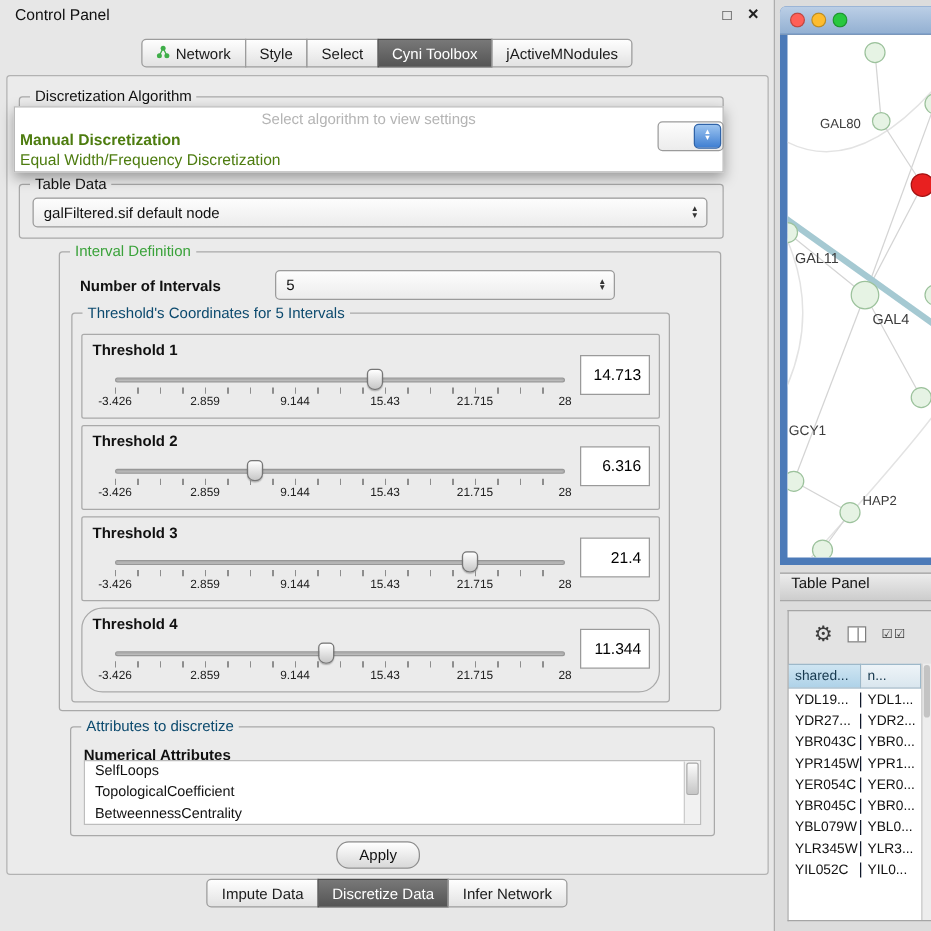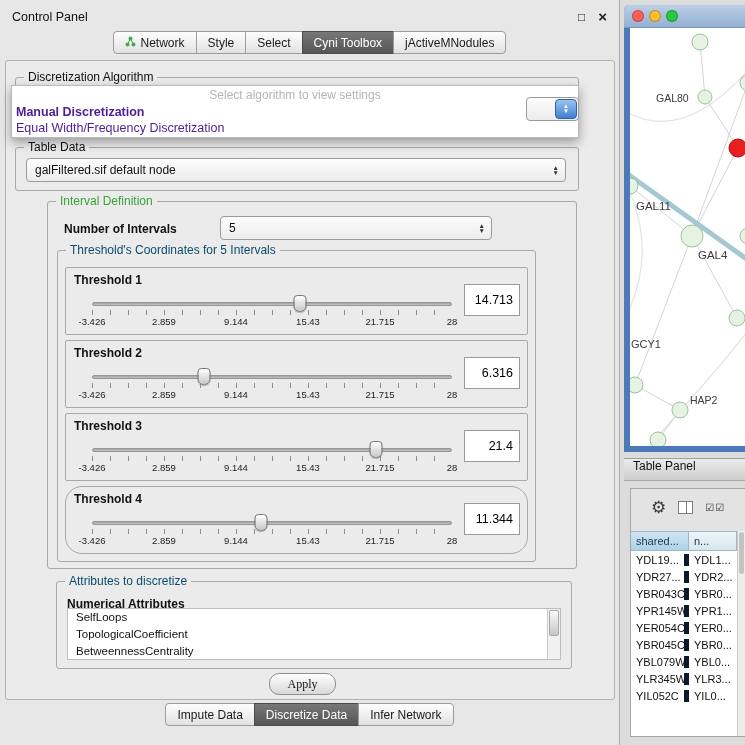--- a/index.html
+++ b/index.html
@@ -1,21 +1,21 @@
 <!DOCTYPE html>
 <html><head>
 <meta charset="utf-8">
 <style>
 *{margin:0;padding:0;box-sizing:border-box}
 body{font-family:"Liberation Sans",sans-serif;background:#cfcfcf}
 .stage{position:relative;width:745px;height:745px;background:#dcdcdc;overflow:hidden}
 
 
 .control-panel{position:absolute;left:0;top:0;width:620px;height:745px;background:#e7e7e7;border-right:1px solid #adadad}
-.cp-titlebar{position:absolute;left:0;top:0;right:0;height:24px;display:flex;align-items:flex-end;padding:0 12px;font-size:12.5px;color:#111}
+.cp-titlebar{position:absolute;left:0;top:0;right:0;height:24px;display:flex;align-items:center;padding:0 12px;font-size:12.5px;color:#111}
 .tb-icons{margin-left:auto;display:flex;gap:13px;color:#222;align-items:center}
 .tb-icons .sq{font-size:12px}
 .tb-icons .xx{font-size:15px;font-weight:bold;line-height:10px}
 .top-tabs,.bottom-tabs{position:absolute;left:0;right:0;display:flex;justify-content:center;height:23px}
 .top-tabs{top:31px}
 .bottom-tabs{top:703px}
 .tab{display:flex;align-items:center;gap:5px;padding:0 11px;font-size:12px;color:#1a1a1a;background:linear-gradient(#fefefe,#e2e2e2);border:1px solid #9c9c9c;margin-left:-1px;height:23px;cursor:default;white-space:nowrap}
 .tab:first-child{border-radius:4px 0 0 4px;margin-left:0}
 .tab:last-child{border-radius:0 4px 4px 0}
 .tab.selected{background:linear-gradient(#787878,#555);color:#fff;border-color:#4c4c4c}
@@ -24,21 +24,21 @@
 .legend{position:absolute;top:-8px;left:8px;background:#ebebeb;padding:0 4px;font-size:12px;color:#111;white-space:nowrap}
 .legend.green{color:#3aa23a}
 .legend.blue{color:#0c4a6e}
 .fs-algorithm{left:9px;top:16px;width:564px;height:54px}
 .fs-tabledata{left:9px;top:86px;width:564px;height:44px}
 .fs-interval{left:41px;top:140px;width:530px;height:368px}
 .fs-thresholds{left:9px;top:48px;width:479px;height:312px}
 .fs-attrs{left:50px;top:520px;width:516px;height:88px}
 .popup{position:absolute;left:5px;top:24px;width:568px;height:53px;background:#fff;border:1px solid #b9b9b9;box-shadow:0 4px 10px rgba(0,0,0,.35);z-index:30}
 .popup-prompt{height:18px;text-align:center;font-size:12px;color:#b4b4b4;padding-top:2px}
-.popup-option{height:16px;font-size:12.5px;color:#4c1d95;padding-left:4px;line-height:16px}
+.popup-option{height:16px;font-size:12.5px;color:#4d7c0f;padding-left:4px;line-height:16px}
 .popup-option.bold{font-weight:bold}
 .algo-combo-frag{position:absolute;left:520px;top:36px;width:53px;height:24px;border:1px solid #9b9b9b;border-radius:4px;background:linear-gradient(#fdfdfd,#ececec);z-index:38}
 .combo-stepper-blue{position:absolute;right:1px;top:1px;width:22px;height:20px;border-radius:4px;background:linear-gradient(#9cc4f0,#3f7fd2);border:1px solid #2f63a8;display:flex;flex-direction:column;align-items:center;justify-content:center;color:#fff;font-size:6px;line-height:5px}
 .combo{position:relative;display:flex;align-items:center;height:24px;border:1px solid #9b9b9b;border-radius:4px;background:linear-gradient(#fdfdfd,#ececec);font-size:12px;color:#111;padding:0 24px 0 8px;white-space:nowrap;overflow:hidden}
 .stepper{position:absolute;right:6px;top:0;bottom:0;display:flex;flex-direction:column;justify-content:center;color:#333;font-size:6.5px;line-height:5.5px;text-align:center}
 .td-combo{position:absolute;left:10px;top:10px;width:540px}
 .num-label{position:absolute;left:16px;top:20px}
 .num-combo{position:absolute;left:172px;top:14px;width:272px}
 .lbl-bold{font-weight:bold;font-size:12px;color:#111}
 .th-panel{position:absolute;left:7px;width:463px;height:68px;border:1px solid #a9a9a9;border-radius:2px;background:#ebebeb}
@@ -54,21 +54,21 @@
 .scale span:nth-child(3){left:40%}
 .scale span:nth-child(4){left:60%}
 .scale span:nth-child(5){left:80%}
 .scale span:nth-child(6){left:100%}
 .th-value{position:absolute;left:398px;top:16px;width:56px;height:32px;background:#fff;border:1px solid #9a9a9a;font-size:12.5px;color:#000;display:flex;align-items:center;justify-content:flex-end;padding-right:6px}
 .attr-label{position:absolute;left:10px;top:15px}
 .attr-list{position:absolute;left:10px;top:26px;right:10px;height:52px;background:#fff;border:1px solid #bdbdbd;overflow:hidden}
 .attr-item{font-size:11.5px;color:#111;padding:1px 0 1px 8px;line-height:15px;white-space:nowrap}
 .vscroll{position:absolute;right:0;top:0;bottom:0;width:13px;background:#f1f1f1;border-left:1px solid #ccc}
 .vthumb{margin:1px;height:26px;background:linear-gradient(#fcfcfc,#c6c6c6);border:1px solid #a9a9a9;border-radius:2px}
-.apply-btn{position:absolute;left:263px;top:612px;width:67px;height:22px;border:1px solid #8e8e8e;border-radius:10px;background:linear-gradient(#ffffff,#d8d8d8);font-size:12px;font-family:Liberation Serif, serif;color:#111}
+.apply-btn{position:absolute;left:263px;top:612px;width:67px;height:22px;border:1px solid #8e8e8e;border-radius:10px;background:linear-gradient(#ffffff,#d8d8d8);font-size:12px;font-family:Liberation Sans, sans-serif;color:#111}
 
 
 .network-window{position:absolute;left:624px;top:5px;width:121px;height:447px;background:#4c7ab8;border-radius:5px 0 0 0}
 .net-titlebar{height:23px;display:flex;align-items:center;gap:5px;padding-left:8px;background:linear-gradient(#bccfe6,#93b0d2);border-radius:5px 0 0 0;border-bottom:1px solid #7b97ba}
 .light{width:12px;height:12px;border-radius:50%;border:1px solid rgba(0,0,0,.25)}
 .net-canvas{position:absolute;left:6px;top:23px;width:115px;height:418px;background:#fff;overflow:hidden}
 
 
 .table-panel-bar{position:absolute;left:624px;top:458px;width:121px;height:23px;background:linear-gradient(#ececec,#cdcdcd);border-top:1px solid #9f9f9f;border-bottom:1px solid #a8a8a8;display:flex;align-items:flex-start;padding-left:9px;font-size:12px;color:#111}
 .table-window{position:absolute;left:630px;top:488px;width:115px;height:249px;background:#e3e3e3;border:1px solid #a5a5a5;border-right:none}
@@ -77,21 +77,21 @@
 .cols-icon{width:15px;height:13px;background:#fff;border:1px solid #7e7e7e;position:relative}
 .cols-icon::before{content:"";position:absolute;left:7px;top:0;bottom:0;width:1px;background:#7e7e7e}
 .checks-icon{font-size:10px;color:#333;letter-spacing:1px;white-space:nowrap}
 .tbl-header{position:absolute;left:0;top:42px;right:8px;height:20px;display:flex}
 .th{font-size:11px;color:#16384e;display:flex;align-items:center;padding-left:5px;border:1px solid #9db8c9;border-left:none}
 .th1{width:58px;background:linear-gradient(#cfe5f2,#aed2e8)}
 .th2{flex:1;background:linear-gradient(#eef4f8,#d9e6ee)}
 .tbl-rows{position:absolute;left:0;top:62px;right:8px;bottom:0;background:#fff;overflow:hidden}
 .tbl-row{display:flex;height:17px;align-items:center}
 .tbl-cell{font-size:11px;color:#111;padding-left:5px;white-space:nowrap;overflow:hidden}
-.cell1{width:58px;flex:none;border-right:5px solid #0f172a}
+.cell1{width:58px;flex:none;border-right:1px solid #0f172a}
 .cell2{flex:1}
 .tbl-vscroll{position:absolute;right:0;top:42px;bottom:0;width:8px;background:#ededed;border-left:1px solid #c9c9c9}
 .tbl-vthumb{margin:1px;height:42px;background:#c3c3c3;border-radius:3px}
 </style>
 </head>
 <body>
 
 <div class="stage">
 
   <section class="control-panel">

